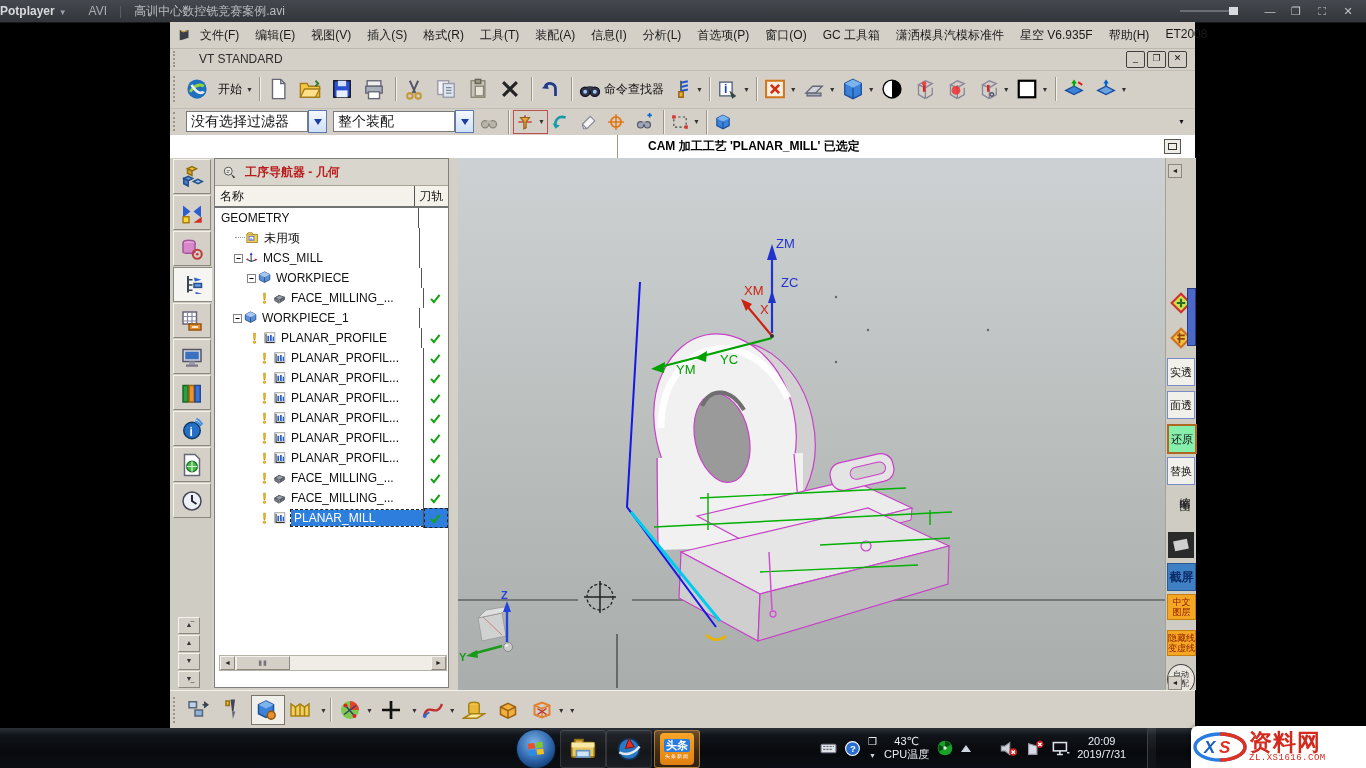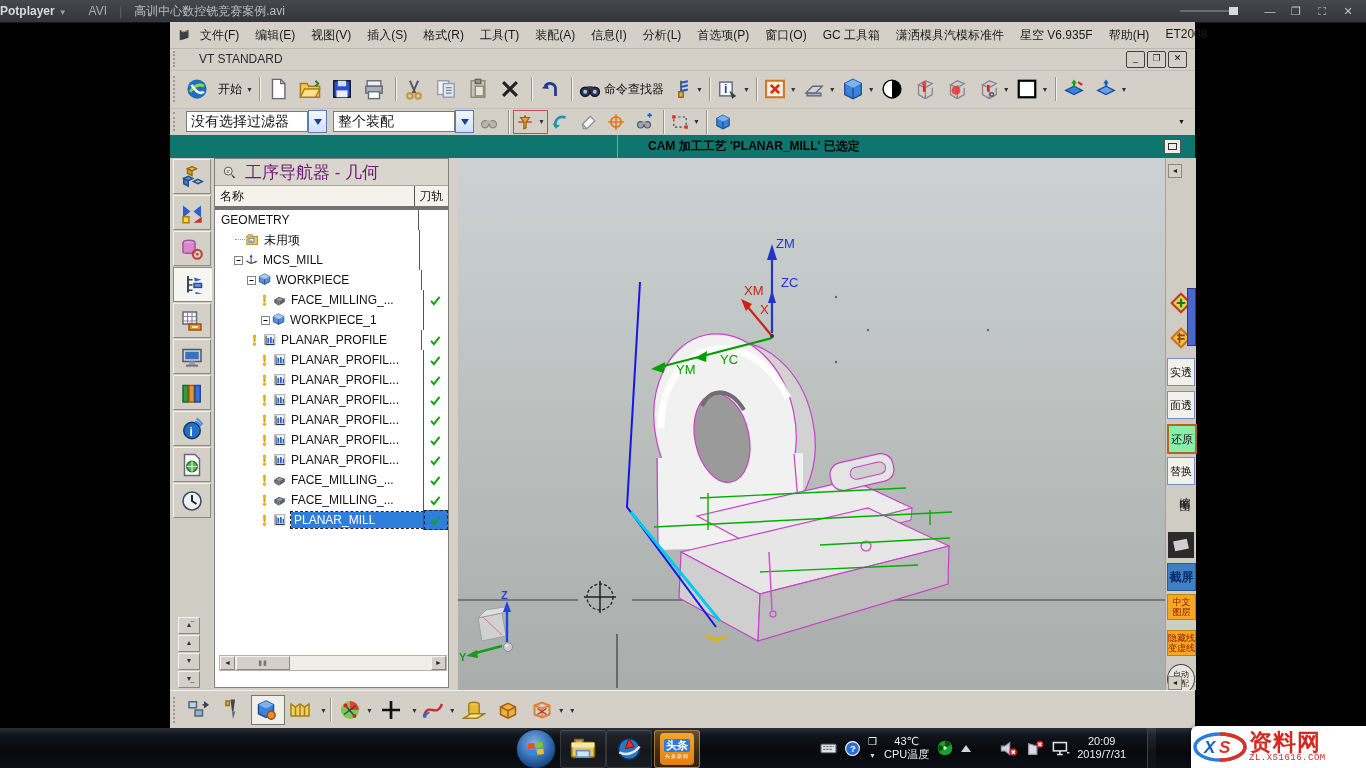--- a/index.html
+++ b/index.html
@@ -39,42 +39,42 @@
   .tb-btn.boxed{border:1px solid #c05050}
   .tb-sep{width:1px;height:24px;background:#9a968a;border-right:1px solid #f2f0ea;margin:0 3px}
   .dd-caret{font-size:7px;color:#333;margin-left:1px}
   .combo{display:flex;align-items:center;margin:0 3px}
   .combo .cval{width:112px;height:17px;background:#fff;border:1px solid #7a7a7a;padding:1px 4px;
     font-size:14px;overflow:hidden;white-space:nowrap}
   .combo .cbtn{width:17px;height:21px;background:linear-gradient(#f4f8ff,#cfe0f8);border:1px solid #5a7ab0;
     display:flex;align-items:center;justify-content:center}
   .combo .cbtn .tri{width:0;height:0;border:4px solid transparent;border-top:6px solid #1a3fa0;margin-top:5px}
   .statusbar{left:0;top:113px;width:100%;height:23px;display:flex;align-items:center;
-    border-bottom:1px solid #8d8a82;background:#0f766e}
+    border-bottom:1px solid #8d8a82;background:#ffffff}
   .st-seg1{width:447px;height:100%;border-right:1px solid #9a968a}
   .st-msg{padding-left:30px;font-weight:bold;color:#000}
   .st-right{margin-left:auto;margin-right:14px;display:flex;gap:10px;align-items:center}
   .st-icon{width:15px;height:13px;border:1px solid #555;background:#efede6;display:flex;
     align-items:center;justify-content:center}
   .st-icon i{display:block;width:7px;height:5px;border:1px solid #333}
   
   .main{left:0;top:136px;width:100%;height:532px}
   .resbar{left:0;top:0;width:42px;height:532px;background:#cfccc3;border-right:1px solid #a5a299}
   .rtab{width:36px;height:33px;margin:1px 0 0 3px;background:#d4d0c8;border:1px solid;
     border-color:#f4f2ec #8c887e #8c887e #f4f2ec;display:flex;align-items:center;justify-content:center}
   .rtab.active{background:#f6f5f1;border-color:#8c887e #f6f5f1 #8c887e #8c887e;width:39px}
   .res-scroll{position:absolute;bottom:2px;left:8px;display:flex;flex-direction:column;gap:1px}
   .rs-btn{width:20px;height:15px;background:#d4d0c8;border:1px solid;border-color:#f4f2ec #8c887e #8c887e #f4f2ec;
     font-size:7px;text-align:center;line-height:14px;color:#333}
   
   .navp{left:42px;top:0;width:246px;height:532px;background:#d4d0c8}
   .nav-inner{position:absolute;left:2px;top:0;width:233px;height:528px;background:#fff;border:1px solid #808080}
   .nav-title{height:26px;display:flex;align-items:center;gap:8px;background:#d9d6cd;border-bottom:1px solid #a8a49a;padding-left:8px}
-  .nav-title .t{font-weight:normal;font-size:17px;color:#701a75}
-  .nav-cols{height:20px;display:flex;border-bottom:4px solid #737373;background:#f4f2ea}
+  .nav-title .t{font-weight:bold;font-size:12px;color:#b91c1c}
+  .nav-cols{height:20px;display:flex;border-bottom:2px solid #737373;background:#f4f2ea}
   .nc-name{width:202px;border-right:1px solid #555;padding:2px 0 0 5px}
   .nc-path{width:30px;padding:2px 0 0 4px}
   .trow{display:flex;height:20px;align-items:center}
   .tname{width:202px;height:20px;display:flex;align-items:center;border-right:1px solid #555;overflow:hidden}
   .tname svg{margin-right:2px;flex:none}
   .tlbl{margin-left:2px;white-space:nowrap}
   .tcheck{width:30px;height:20px;display:flex;align-items:center;justify-content:center}
   .trow.sel .tlbl{background:#2e7edd;color:#fff;outline:1px dashed #222;padding:1px 3px;flex:1}
   .trow.sel .tcheck{background:#2e7edd;outline:1px dashed #222;outline-offset:-1px}
   .dotc{width:10px;height:1px;border-top:1px dotted #999;margin:0 1px 0 3px}
@@ -631,21 +631,21 @@
                 </svg>
                 <span class="tlbl">FACE_MILLING_...</span>
               </div>
               <div class="tcheck">
                 <svg width="13" height="13" viewBox="0 0 16 16">
                   <path d="M2.5 8.5l3.5 4L13 3.5" fill="none" stroke="#17a317" stroke-width="2.6"></path>
                 </svg>
               </div>
             </div>
             <div class="trow">
-              <div class="tname" style="padding-left: 44px;">
+              <div class="tname" style="padding-left: 16px;">
                 <svg width="9" height="9" viewBox="0 0 9 9" style="margin:0 2px">
                   <rect x=".5" y=".5" width="8" height="8" fill="#fff" stroke="#848284"></rect>
                   <path d="M2.5 4.5h4" stroke="#000"></path>
                 </svg>
                 <svg width="14" height="14" viewBox="0 0 16 16">
                   <path d="M7.5 1l6 3v6l-6 3-6-3V4z" fill="#5a8fd4" stroke="#2a4f8e"></path>
                   <path d="M7.5 1l6 3-6 3-6-3z" fill="#a8c8ee"></path>
                   <path d="M7.5 7v6" stroke="#2a4f8e"></path>
                 </svg>
                 <span class="tlbl">WORKPIECE_1</span>

